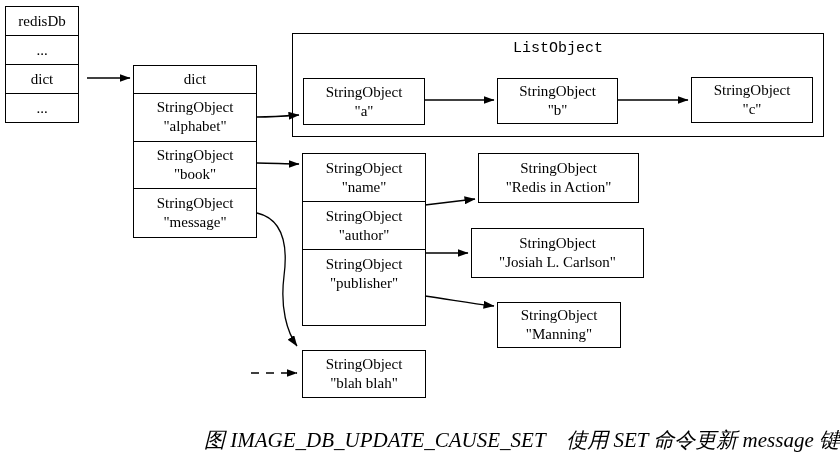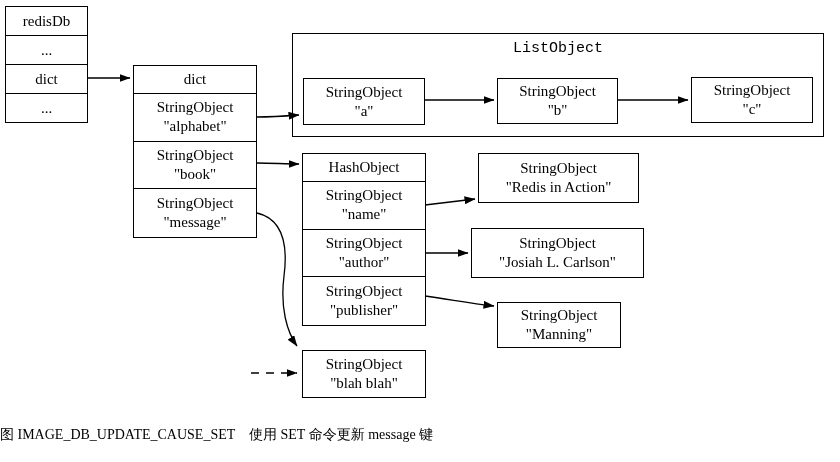--- a/index.html
+++ b/index.html
@@ -64,39 +64,40 @@
   }
   .annotation {
     position: absolute;
     font-size: 19px;
     white-space: nowrap;
   }
   .caption {
     position: absolute;
     left: 0;
     right: 0;
-    text-align: left;
-    font-size: 14px;
+    text-align: right;
+    font-size: 21px;
     white-space: nowrap;
+    font-style: italic;
   }
   .edges {
     position: absolute;
     left: 0;
     top: 0;
     width: 840px;
     height: 462px;
     pointer-events: none;
   }
 </style>
 </head>
 <body>
 
 <div class="stage">
 
-  <div class="rtable" style="left:5px; top:6px; width:83px; height:117px;">
+  <div class="rtable" style="left:5px; top:6px; width:74px; height:117px;">
     <div class="row row-h29">redisDb</div>
     <div class="row row-h29">...</div>
     <div class="row row-h29">dict</div>
     <div class="row row-h29">...</div>
   </div>
 
   <div class="rtable" style="left:133px; top:65px; width:124px; height:173px;">
     <div class="row row-h28">dict</div>
     <div class="row row-h48">
       <span>StringObject</span>
@@ -123,21 +124,20 @@
   <div class="node" style="left:497px; top:78px; width:121px; height:46px;">
     <span>StringObject</span>
     <span>"b"</span>
   </div>
   <div class="node" style="left:691px; top:77px; width:122px; height:46px;">
     <span>StringObject</span>
     <span>"c"</span>
   </div>
 
   <div class="rtable" style="left:302px; top:153px; width:124px; height:173px;">
-    <div class="row row-h28">HashObject</div>
     <div class="row row-h48">
       <span>StringObject</span>
       <span>"name"</span>
     </div>
     <div class="row row-h48">
       <span>StringObject</span>
       <span>"author"</span>
     </div>
     <div class="row row-h48">
       <span>StringObject</span>

